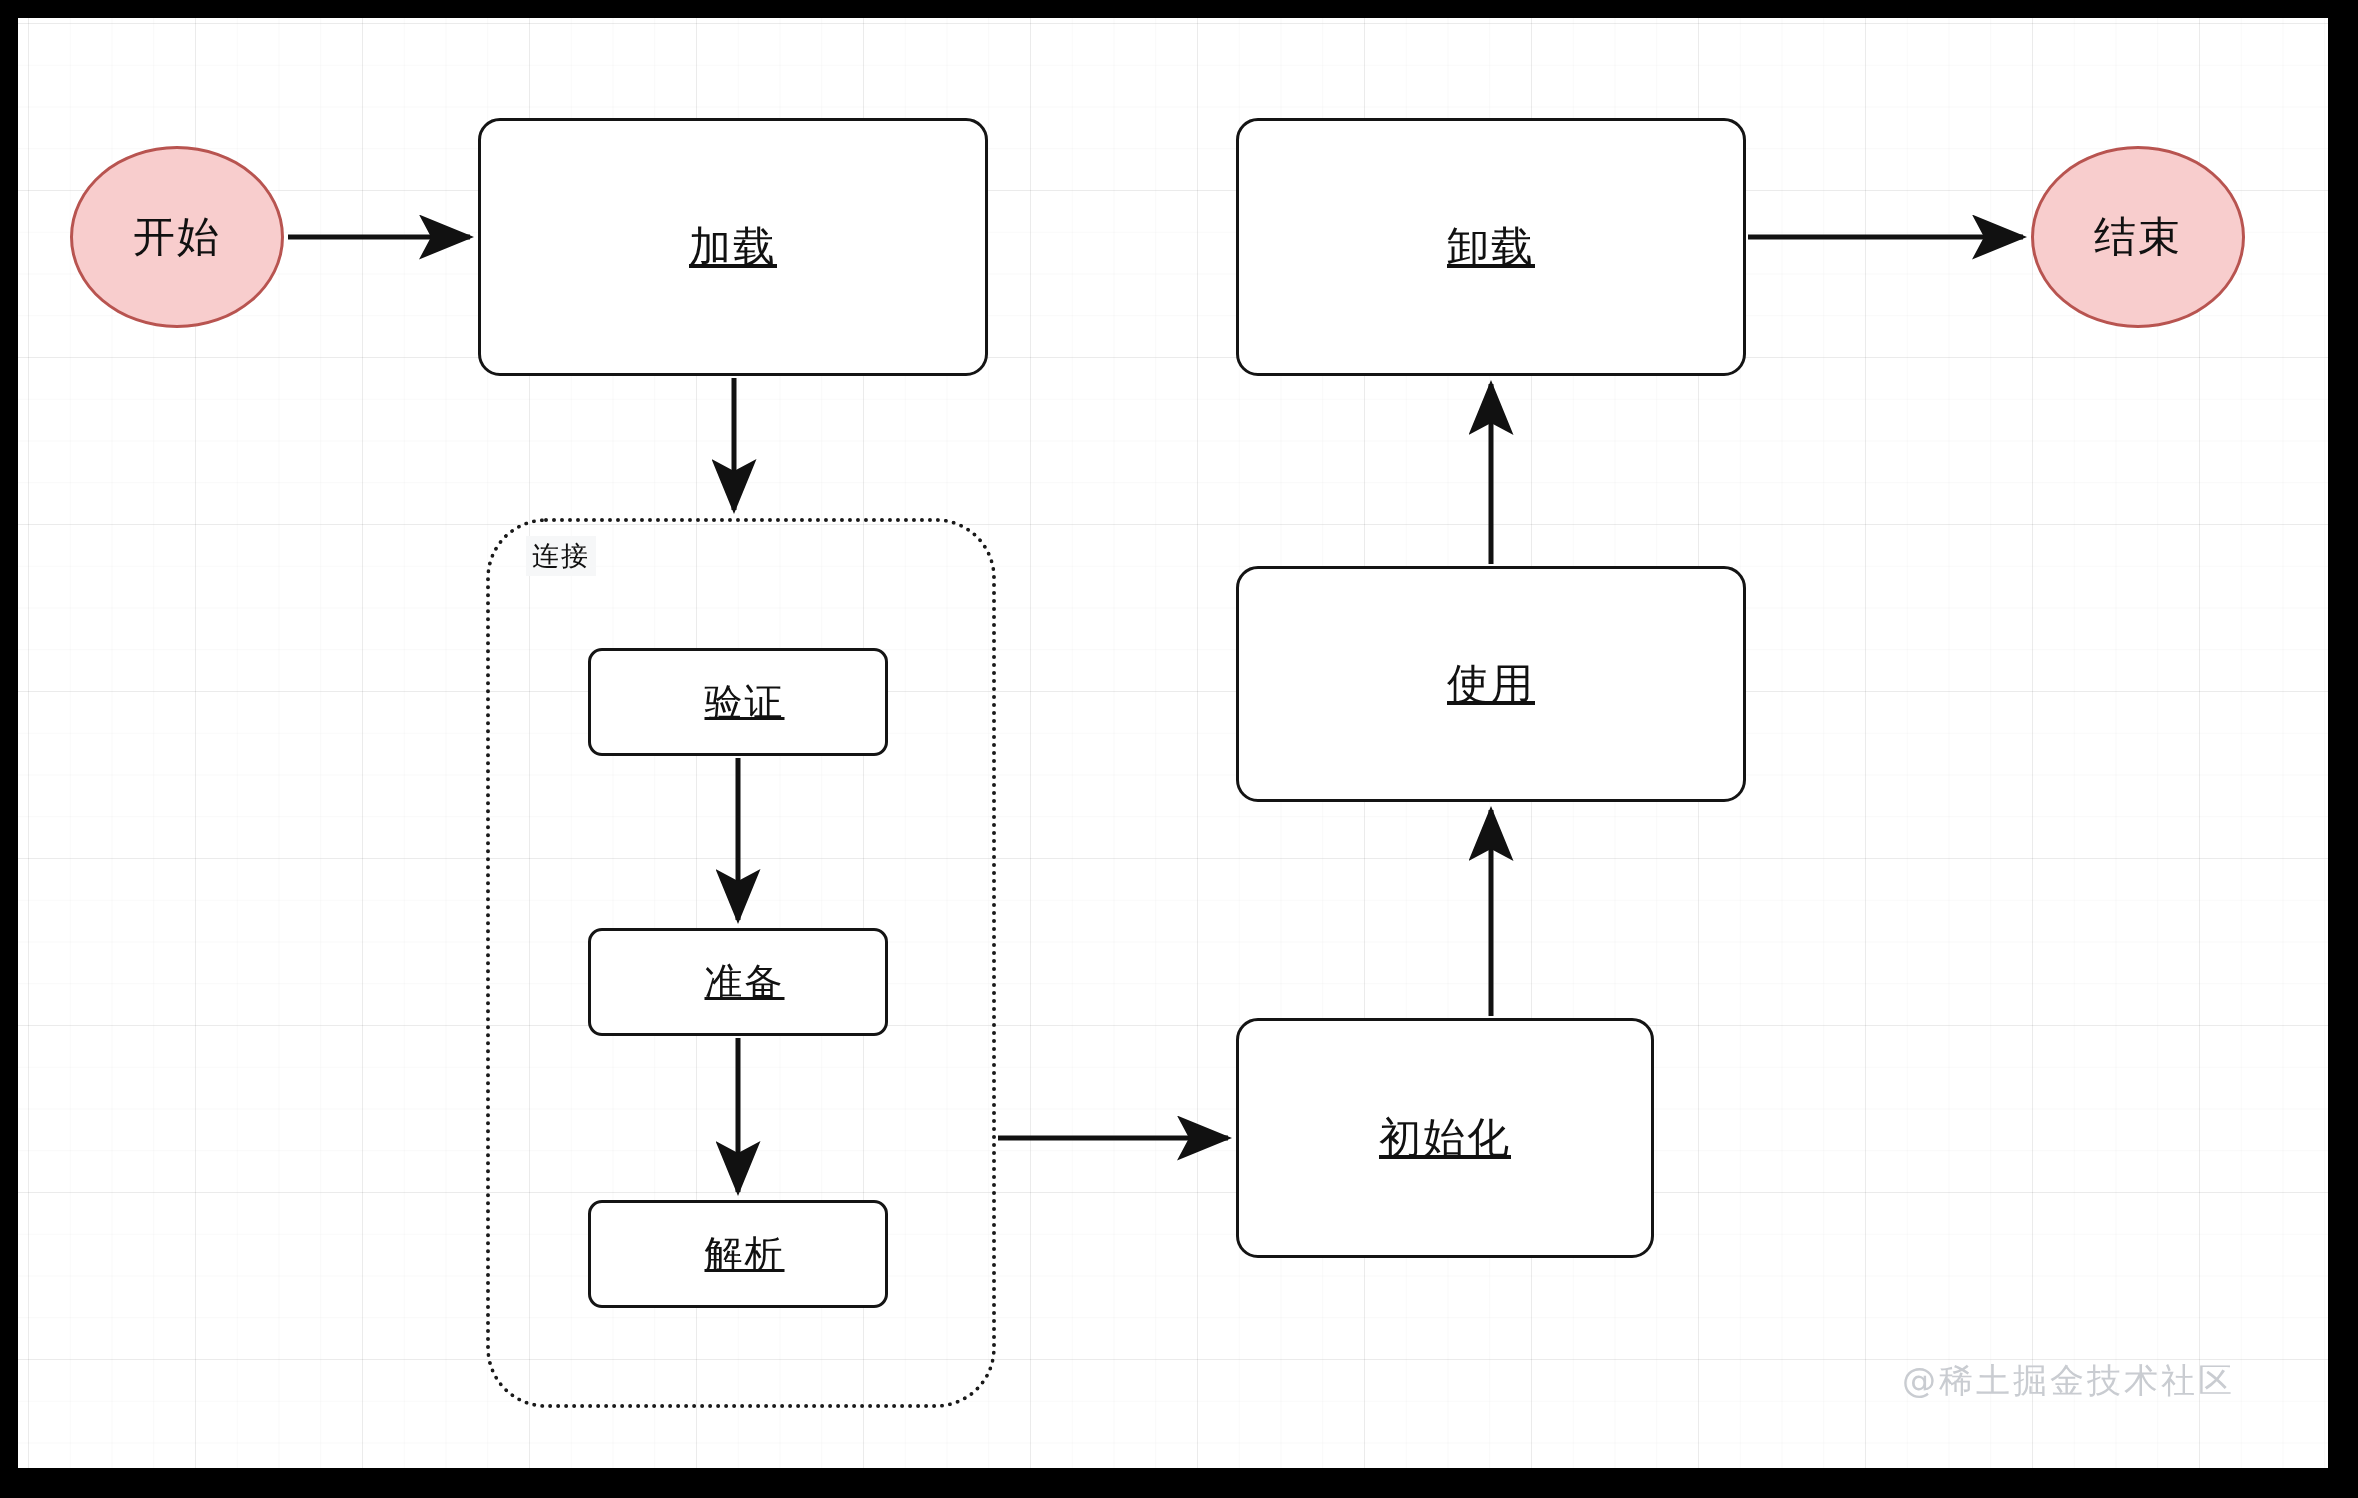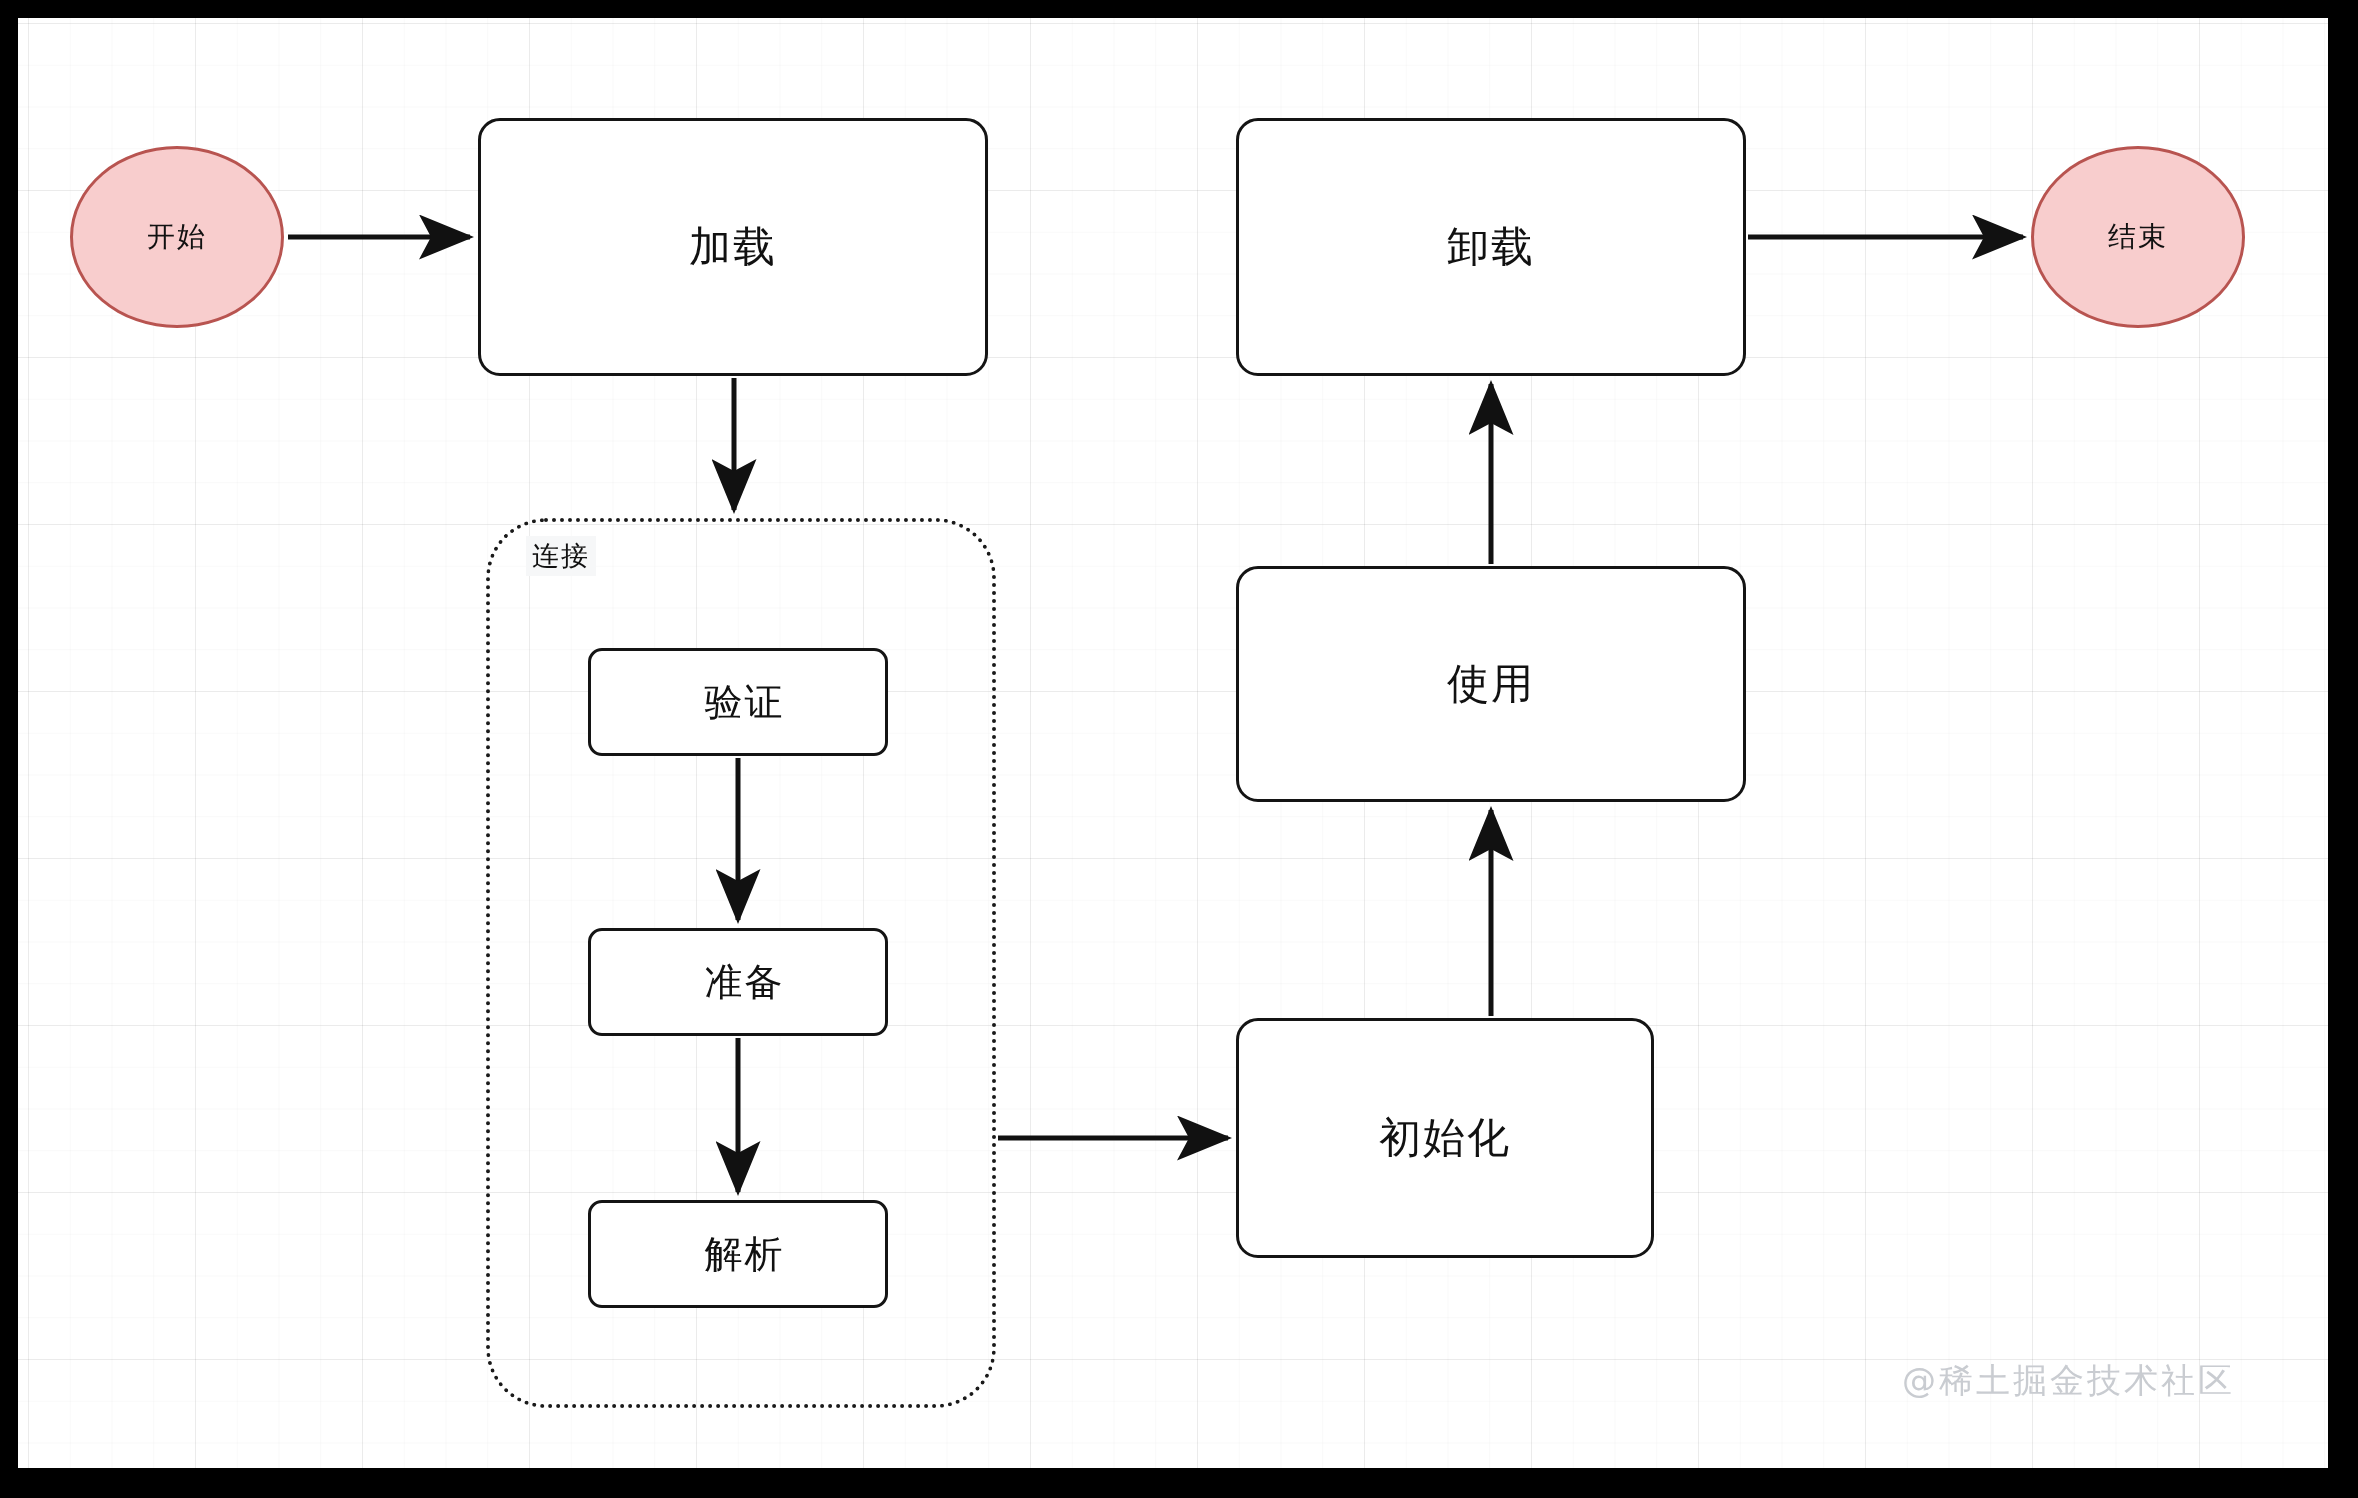--- a/index.html
+++ b/index.html
@@ -50,32 +50,33 @@
     align-items: center;
     justify-content: center;
     color: #111111;
     letter-spacing: 2px;
   }
   .proc {
     background: #ffffff;
     border: 3px solid #141414;
     border-radius: 22px;
     font-size: 42px;
+    text-decoration: underline;
   }
   .proc.small {
     border-width: 3px;
     border-radius: 14px;
     font-size: 38px;
     padding-left: 13px;
   }
   .terminal {
     background: #f8cdcd;
     border: 3px solid #b85450;
     border-radius: 50%;
-    font-size: 28px;
+    font-size: 42px;
   }
   .group-box {
     position: absolute;
     box-sizing: border-box;
     border: 4px dotted #1a1a1a;
     border-radius: 60px;
     background: transparent;
   }
   .group-label {
     position: absolute;

